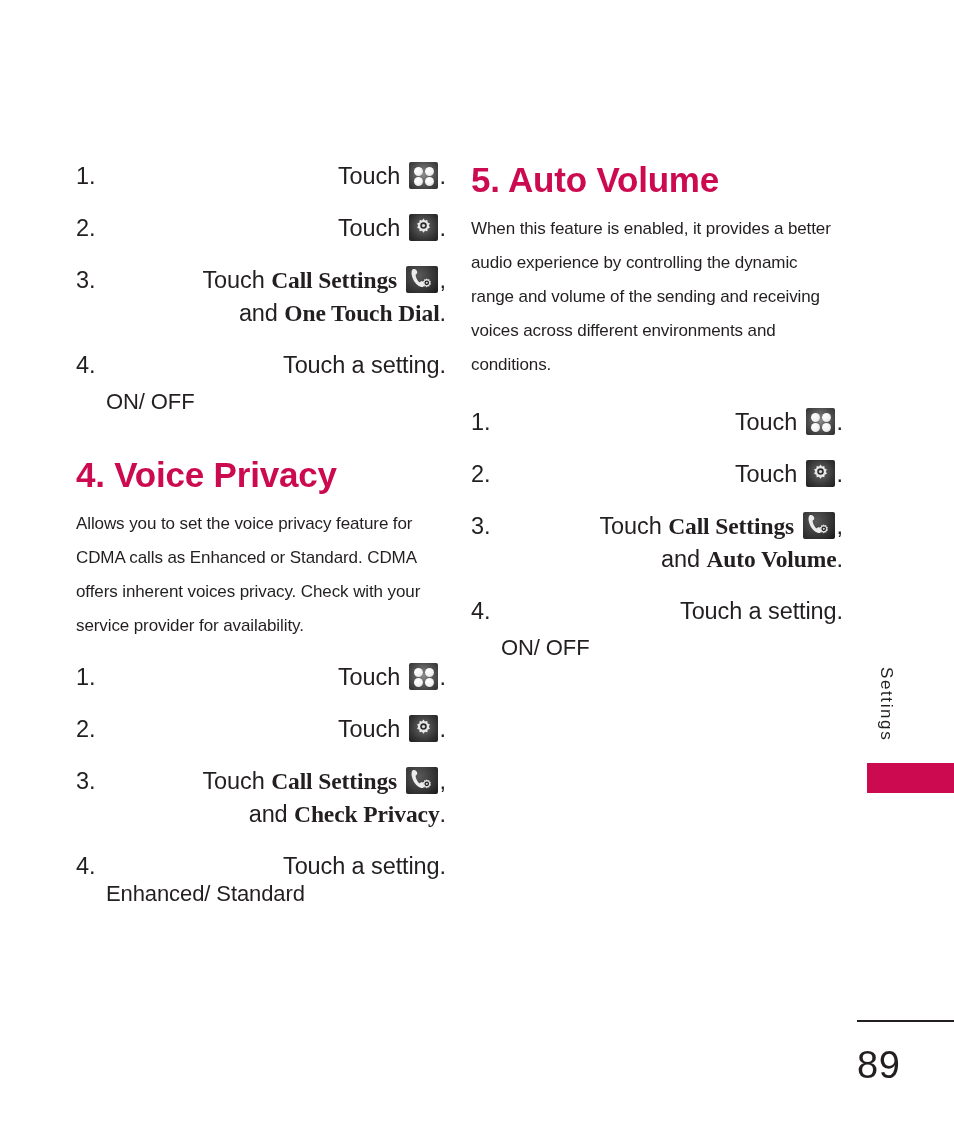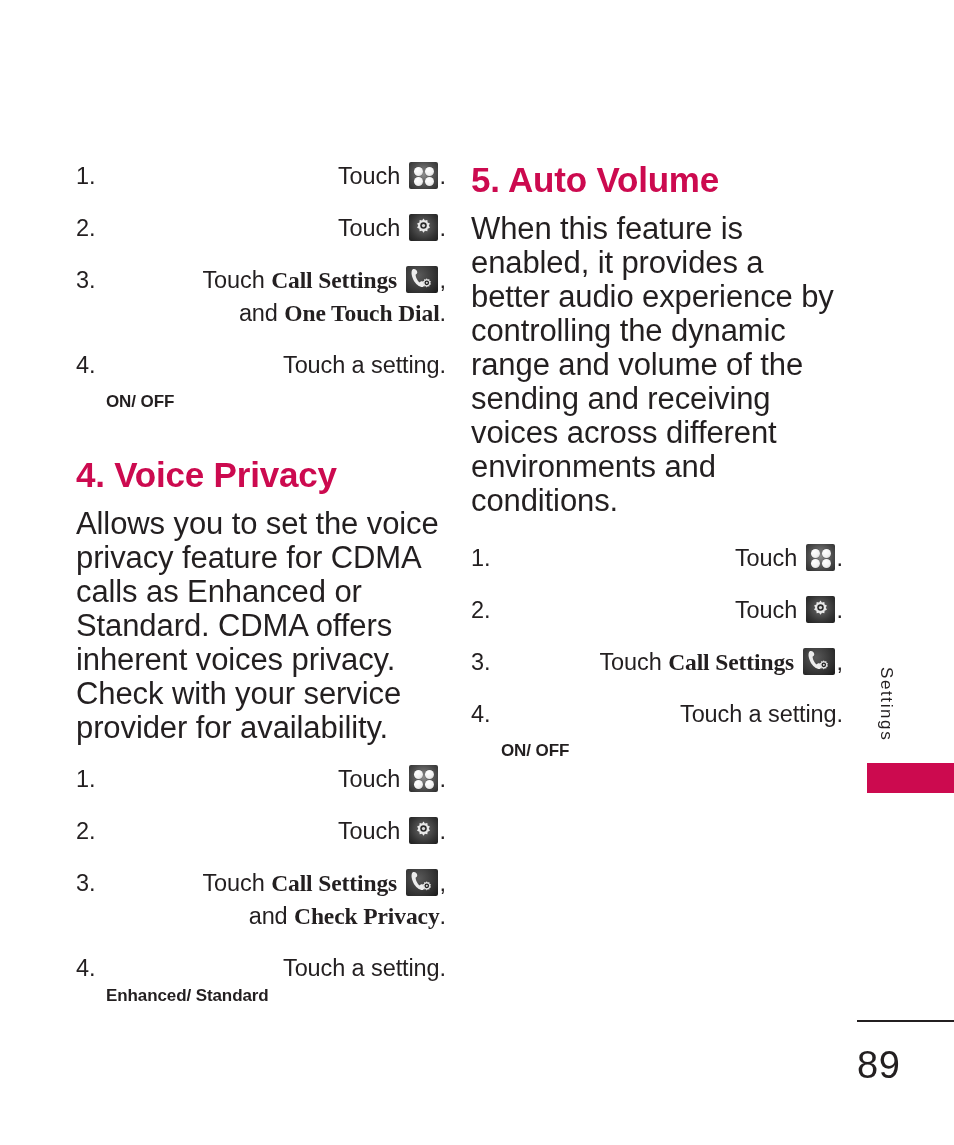--- a/index.html
+++ b/index.html
@@ -35,21 +35,21 @@
     font-size: 35px;
     font-weight: bold;
     letter-spacing: -0.2px;
     line-height: 1.15;
     margin: 0 0 12px 0;
     white-space: nowrap;
   }
 
   
   .body-text {
-    font-size: 31px;
+    font-size: 17px;
     line-height: 34px;
     margin: 0 0 18px 0;
     color: #231f20;
     letter-spacing: -0.1px;
   }
 
   
   .steps {
     margin: 0;
     padding: 0;
@@ -69,23 +69,23 @@
     left: 0;
     top: 0;
   }
   .step .cont {
     display: block;
     text-align: right;
   }
   .step b { font-weight: bold; font-family: Liberation Serif, serif; }
 
   .option-line {
-    font-size: 17px;
+    font-size: 22px;
     line-height: 33px;
-    font-weight: bold;
+    font-weight: normal;
     color: #231f20;
     padding-left: 30px;
     margin-top: -6px;
     letter-spacing: -0.1px;
   }
   .option-tight {
     margin-top: -16px;
   }
 
   
@@ -323,20 +323,23 @@
           <span>Touch</span>
           <b>Call Settings</b>
           <span class="icon icon-call">
             <svg width="29" height="25" viewBox="0 0 30 26">
                 <path d="M6.5 2.2c2.2-.3 3.4 1 3.9 2.5.4 1.3.1 2.2-.6 2.6-.7.4-1 .3-.9 1.3.2 2.3 1.7 5.3 3.4 6.9.8.7 1 .5 1.6-.1.6-.6 1.5-.7 2.6 0 1.3.8 2.2 2.3 1.3 4-.6 1.1-2 1.7-3.6 1.2-3.2-1-6.5-4.6-7.9-7.9C4.9 9.6 4.4 6.9 4.7 5c.2-1.5.9-2.6 1.8-2.8z" fill="#ededed"></path>
                 <path d="M20.5 11.6l1 1.4 1.6-.4.2 1.7 1.6.7-.8 1.5.8 1.5-1.6.7-.2 1.7-1.6-.4-1 1.4-1-1.4-1.6.4-.2-1.7-1.6-.7.8-1.5-.8-1.5 1.6-.7.2-1.7 1.6.4z" fill="#e2e2e2"></path>
                 <circle cx="20.5" cy="16.5" r="2.4" fill="#1f1f1f"></circle>
                 <circle cx="20.5" cy="16.5" r="1.1" fill="#d5d5d5"></circle>
               </svg>
           </span><span>,</span>
+          <span class="cont">
+            <span>and </span><b>Auto Volume</b><span>.</span>
+          </span>
         </span>
       </li>
 
       <li class="step">
         <span class="num">4.</span>
         <span class="cont">Touch a setting.</span>
       </li>
     </ul>
 
     <div class="option-line option-tight">ON/ OFF</div>

